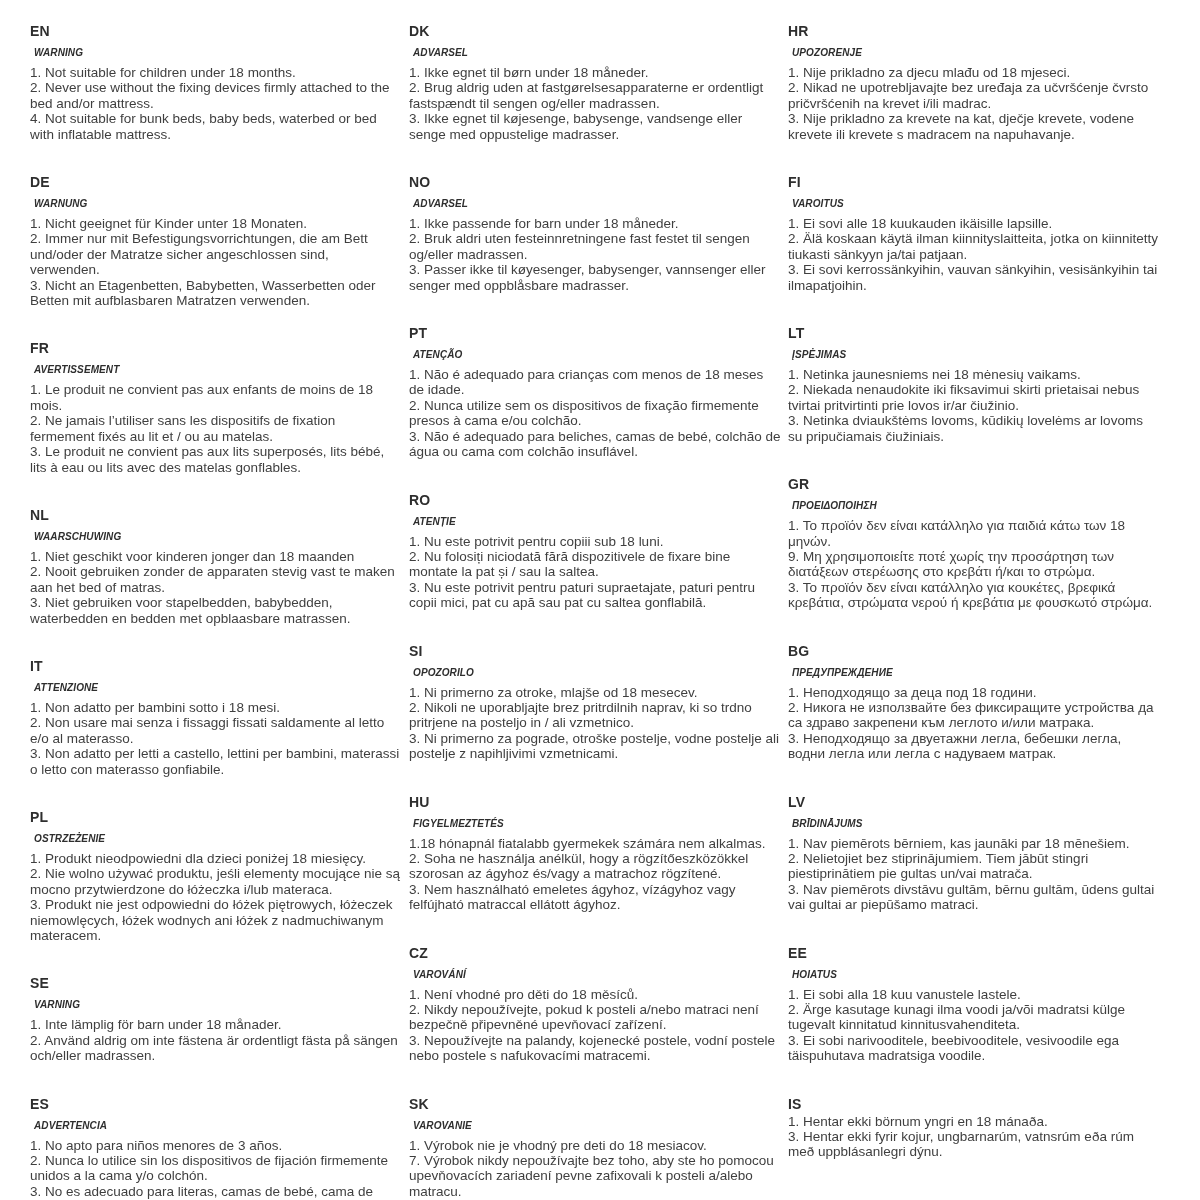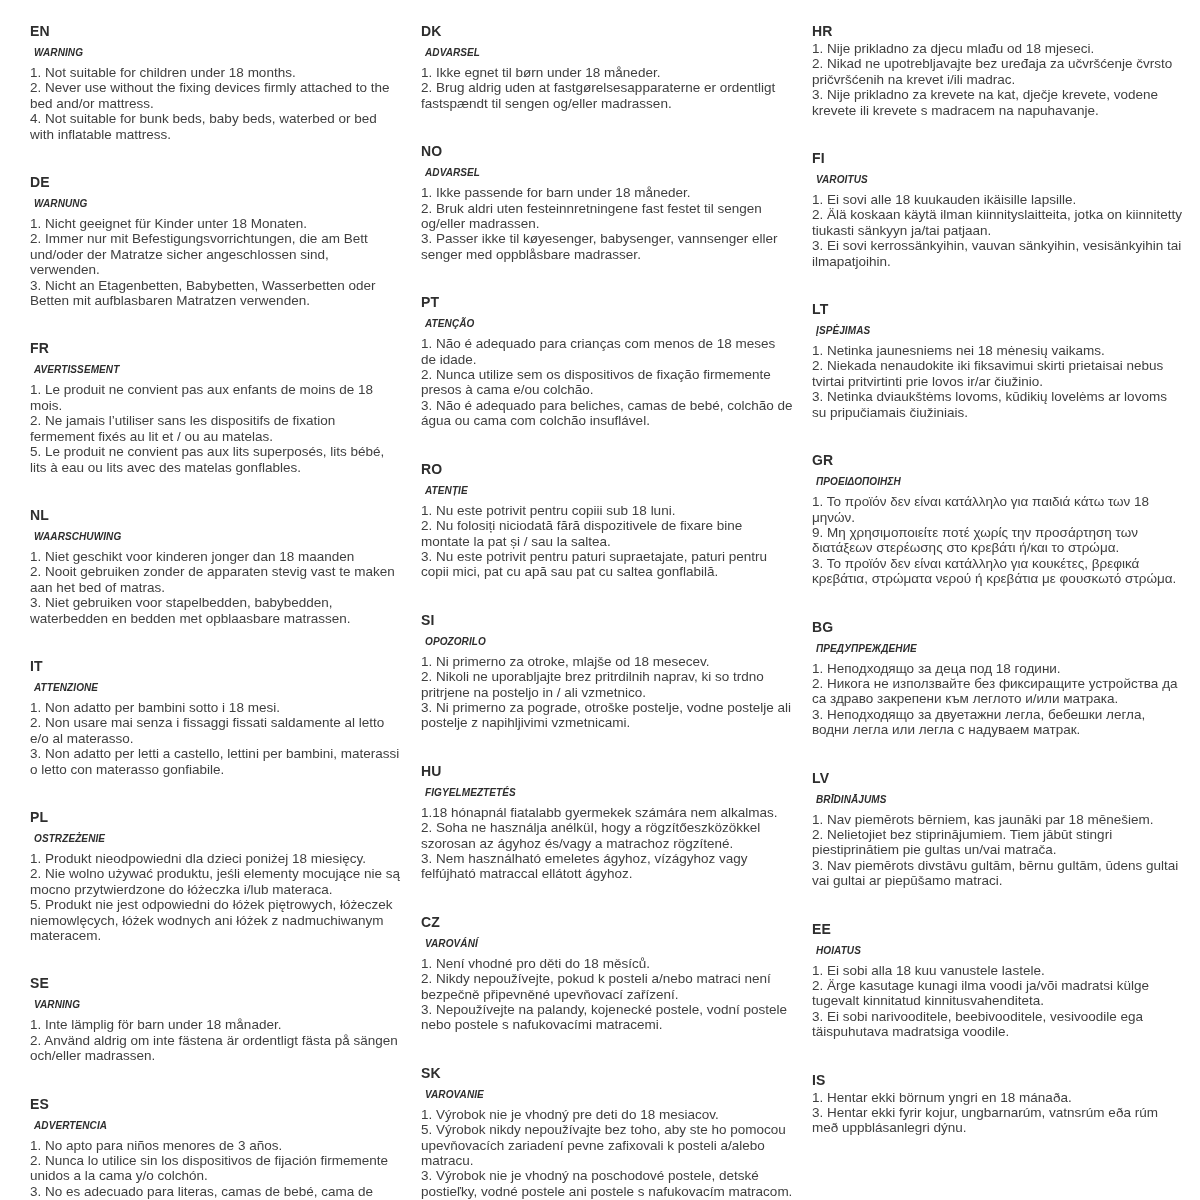--- a/index.html
+++ b/index.html
@@ -12,21 +12,21 @@
     height: 1200px;
     overflow: hidden;
     font-family: "Liberation Sans", "DejaVu Sans", sans-serif;
   }
   .page {
     box-sizing: border-box;
     width: 1200px;
     height: 1200px;
     padding: 22px 20px 0 30px;
     display: flex;
-    gap: 19px;
+    gap: 7px;
     background: #ffffff;
   }
   .col {
     flex: 0 0 372px;
     width: 372px;
   }
   .block {
     margin: 0 0 31px 0;
   }
   .code {
@@ -70,42 +70,42 @@
         <h3 class="heading">WARNUNG</h3>
         <p class="item">1. Nicht geeignet für Kinder unter 18 Monaten.</p>
         <p class="item">2. Immer nur mit Befestigungsvorrichtungen, die am Bett und/oder der Matratze sicher angeschlossen sind, verwenden.</p>
         <p class="item">3. Nicht an Etagenbetten, Babybetten, Wasserbetten oder Betten mit aufblasbaren Matratzen verwenden.</p>
       </section>
       <section class="block">
         <h2 class="code">FR</h2>
         <h3 class="heading">AVERTISSEMENT</h3>
         <p class="item">1. Le produit ne convient pas aux enfants de moins de 18 mois.</p>
         <p class="item">2. Ne jamais l’utiliser sans les dispositifs de fixation fermement fixés au lit et / ou au matelas.</p>
-        <p class="item">5. Le produit ne convient pas aux lits superposés, lits bébé, lits à eau ou lits avec des matelas gonflables.</p>
+        <p class="item">3. Le produit ne convient pas aux lits superposés, lits bébé, lits à eau ou lits avec des matelas gonflables.</p>
       </section>
       <section class="block">
         <h2 class="code">NL</h2>
         <h3 class="heading">WAARSCHUWING</h3>
         <p class="item">1. Niet geschikt voor kinderen jonger dan 18 maanden</p>
         <p class="item">2. Nooit gebruiken zonder de apparaten stevig vast te maken aan het bed of matras.</p>
         <p class="item">3. Niet gebruiken voor stapelbedden, babybedden, waterbedden en bedden met opblaasbare matrassen.</p>
       </section>
       <section class="block">
         <h2 class="code">IT</h2>
         <h3 class="heading">ATTENZIONE</h3>
         <p class="item">1. Non adatto per bambini sotto i 18 mesi.</p>
         <p class="item">2. Non usare mai senza i fissaggi fissati saldamente al letto e/o al materasso.</p>
         <p class="item">3. Non adatto per letti a castello, lettini per bambini, materassi o letto con materasso gonfiabile.</p>
       </section>
       <section class="block">
         <h2 class="code">PL</h2>
         <h3 class="heading">OSTRZEŻENIE</h3>
         <p class="item">1. Produkt nieodpowiedni dla dzieci poniżej 18 miesięcy.</p>
         <p class="item">2. Nie wolno używać produktu, jeśli elementy mocujące nie są mocno przytwierdzone do łóżeczka i/lub materaca.</p>
-        <p class="item">5. Produkt nie jest odpowiedni do łóżek piętrowych, łóżeczek niemowlęcych, łóżek wodnych ani łóżek z nadmuchiwanym materacem.</p>
+        <p class="item">3. Produkt nie jest odpowiedni do łóżek piętrowych, łóżeczek niemowlęcych, łóżek wodnych ani łóżek z nadmuchiwanym materacem.</p>
       </section>
       <section class="block">
         <h2 class="code">SE</h2>
         <h3 class="heading">VARNING</h3>
         <p class="item">1. Inte lämplig för barn under 18 månader.</p>
         <p class="item">2. Använd aldrig om inte fästena är ordentligt fästa på sängen och/eller madrassen.</p>
       </section>
       <section class="block">
         <h2 class="code">ES</h2>
         <h3 class="heading">ADVERTENCIA</h3>
@@ -113,20 +113,21 @@
         <p class="item">2. Nunca lo utilice sin los dispositivos de fijación firmemente unidos a la cama y/o colchón.</p>
         <p class="item">3. No es adecuado para literas, camas de bebé, cama de agua o cama con colchón inflable.</p>
       </section>
     </div>
     <div class="col">
       <section class="block">
         <h2 class="code">DK</h2>
         <h3 class="heading">ADVARSEL</h3>
         <p class="item">1. Ikke egnet til børn under 18 måneder.</p>
         <p class="item">2. Brug aldrig uden at fastgørelsesapparaterne er ordentligt fastspændt til sengen og/eller madrassen.</p>
+        <p class="item">3. Ikke egnet til køjesenge, babysenge, vandsenge eller senge med oppustelige madrasser.</p>
       </section>
       <section class="block">
         <h2 class="code">NO</h2>
         <h3 class="heading">ADVARSEL</h3>
         <p class="item">1. Ikke passende for barn under 18 måneder.</p>
         <p class="item">2. Bruk aldri uten festeinnretningene fast festet til sengen og/eller madrassen.</p>
         <p class="item">3. Passer ikke til køyesenger, babysenger, vannsenger eller senger med oppblåsbare madrasser.</p>
       </section>
       <section class="block">
         <h2 class="code">PT</h2>
@@ -160,27 +161,28 @@
         <h2 class="code">CZ</h2>
         <h3 class="heading">VAROVÁNÍ</h3>
         <p class="item">1. Není vhodné pro děti do 18 měsíců.</p>
         <p class="item">2. Nikdy nepoužívejte, pokud k posteli a/nebo matraci není bezpečně připevněné upevňovací zařízení.</p>
         <p class="item">3. Nepoužívejte na palandy, kojenecké postele, vodní postele nebo postele s nafukovacími matracemi.</p>
       </section>
       <section class="block">
         <h2 class="code">SK</h2>
         <h3 class="heading">VAROVANIE</h3>
         <p class="item">1. Výrobok nie je vhodný pre deti do 18 mesiacov.</p>
-        <p class="item">5. Výrobok nikdy nepoužívajte bez toho, aby ste ho pomocou upevňovacích zariadení pevne zafixovali k posteli a/alebo matracu.</p>
+        <p class="item">7. Výrobok nikdy nepoužívajte bez toho, aby ste ho pomocou upevňovacích zariadení pevne zafixovali k posteli a/alebo matracu.</p>
         <p class="item">3. Výrobok nie je vhodný na poschodové postele, detské postieľky, vodné postele ani postele s nafukovacím matracom.</p>
       </section>
     </div>
     <div class="col">
       <section class="block">
         <h2 class="code">HR</h2>
+        <h3 class="heading">UPOZORENJE</h3>
         <p class="item">1. Nije prikladno za djecu mlađu od 18 mjeseci.</p>
         <p class="item">2. Nikad ne upotrebljavajte bez uređaja za učvršćenje čvrsto pričvršćenih na krevet i/ili madrac.</p>
         <p class="item">3. Nije prikladno za krevete na kat, dječje krevete, vodene krevete ili krevete s madracem na napuhavanje.</p>
       </section>
       <section class="block">
         <h2 class="code">FI</h2>
         <h3 class="heading">VAROITUS</h3>
         <p class="item">1. Ei sovi alle 18 kuukauden ikäisille lapsille.</p>
         <p class="item">2. Älä koskaan käytä ilman kiinnityslaitteita, jotka on kiinnitetty tiukasti sänkyyn ja/tai patjaan.</p>
         <p class="item">3. Ei sovi kerrossänkyihin, vauvan sänkyihin, vesisänkyihin tai ilmapatjoihin.</p>

